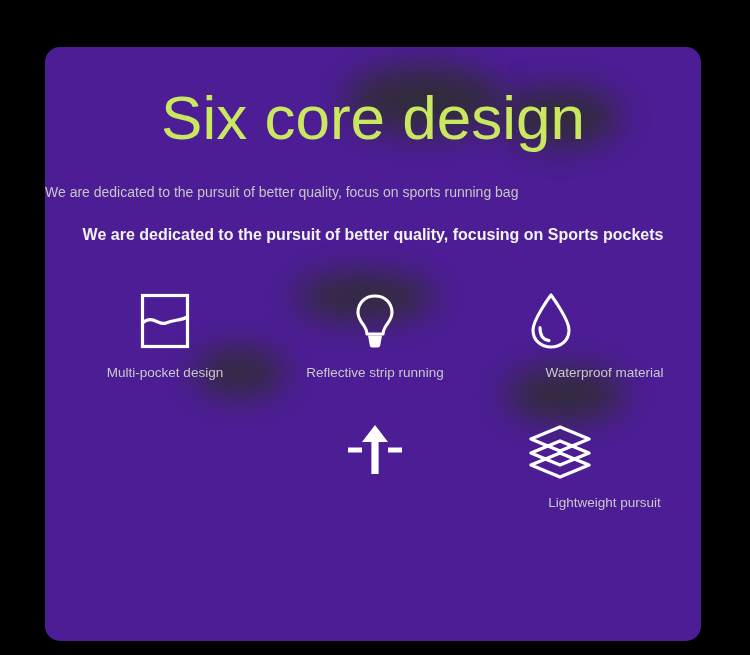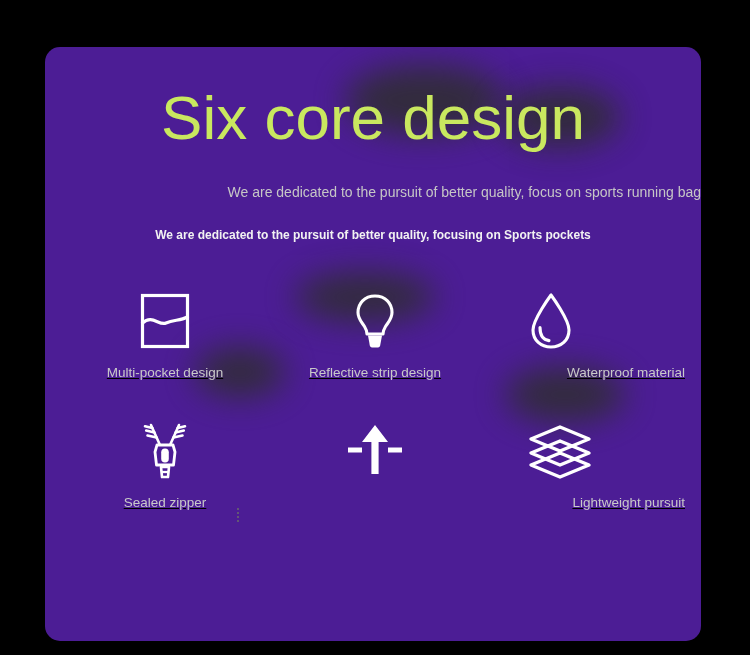--- a/index.html
+++ b/index.html
@@ -61,54 +61,53 @@
     font-size: 62px;
     line-height: 70px;
     font-weight: 400;
     letter-spacing: 0px;
     white-space: nowrap;
   }
   .subtitle {
     position: absolute;
     left: 0;
     top: 135px;
-    width: 656px;
-    text-align: right;
+    width: 584px;
+    text-align: left;
     color: #c6c6c6;
     font-size: 14px;
     line-height: 20px;
     font-weight: 400;
   }
   .subtitle-bold {
     position: absolute;
     left: 0;
     top: 177px;
     width: 656px;
     text-align: center;
     color: #f2f2f2;
-    font-size: 12px;
+    font-size: 16px;
     line-height: 22px;
     font-weight: 700;
   }
 
   
   .features {
     position: absolute;
     left: 0;
     top: 245px;
     width: 656px;
   }
   .feature-row {
     position: relative;
     height: 130px;
   }
   .feature {
     position: absolute;
     width: 200px;
-    text-decoration: underline;
   }
   .feature.col0 { left: 20px; }
   .feature.col1 { left: 230px; }
   .feature.col2 { left: 440px; }
 
   .feature-icon {
     display: block;
     margin: 0 auto;
     height: 58px;
   }
@@ -117,21 +116,21 @@
 
   .feature-label {
     margin-top: 14px;
     color: #c9c9c9;
     font-size: 13.5px;
     line-height: 17px;
     font-weight: 400;
     text-align: center;
   }
   .feature.left-label .feature-label {
-    text-align: right;
+    text-align: center;
     padding-left: 39px;
   }
 
   
   .zip-artifact {
     position: absolute;
     left: 172px;
     top: 86px;
     width: 2px;
     height: 14px;
@@ -171,59 +170,35 @@
 
         <div class="feature col1">
           <svg class="feature-icon" width="44" height="58" viewBox="0 0 44 58">
             <path d="M22 4 C 32.5 4, 39 11.5, 39 20.5 C 39 27, 35 30.5, 32.5 34.5
                      C 30.8 37.2, 30.2 39.6, 30 42 L 14 42
                      C 13.8 39.6, 13.2 37.2, 11.5 34.5
                      C 9 30.5, 5 27, 5 20.5 C 5 11.5, 11.5 4, 22 4 Z" fill="none" stroke="#ffffff" stroke-width="3.1" stroke-linejoin="round"></path>
             <path d="M15 43.5 L29 43.5 L27.2 53.5 C 27 54.6, 26.2 55.4, 25 55.4
                      L19 55.4 C 17.8 55.4, 17 54.6, 16.8 53.5 Z" fill="#ffffff"></path>
           </svg>
-          <div class="feature-label">Reflective strip design</div>
+          <div class="feature-label">Reflective strip running</div>
         </div>
 
         <div class="feature col2 left-label">
           <svg class="feature-icon" width="48" height="58" viewBox="0 0 48 58">
             <path d="M24 3 C 24 3, 6 27.5, 6 38 C 6 48.5, 14 55, 24 55
                      C 34 55, 42 48.5, 42 38 C 42 27.5, 24 3, 24 3 Z" fill="none" stroke="#ffffff" stroke-width="3.1" stroke-linejoin="round"></path>
             <path d="M13 35.5 C 13 43.5, 16.5 47.8, 22 48.6" fill="none" stroke="#ffffff" stroke-width="3.1" stroke-linecap="round"></path>
           </svg>
           <div class="feature-label">Waterproof material</div>
         </div>
       </div>
 
       <div class="feature-row">
 
-        <div class="feature col0">
-          <svg class="feature-icon" width="56" height="58" viewBox="0 0 56 58">
-            <g fill="none" stroke="#ffffff" stroke-width="2.6" stroke-linecap="round">
-
-              <path d="M22.5 22 L14 3"></path>
-              <path d="M19.6 15.5 L10.5 13.5"></path>
-              <path d="M17.4 10.6 L9.2 8.6"></path>
-              <path d="M15.3 6 L8 4.2"></path>
-
-              <path d="M33.5 22 L42 3"></path>
-              <path d="M36.4 15.5 L45.5 13.5"></path>
-              <path d="M38.6 10.6 L46.8 8.6"></path>
-              <path d="M40.7 6 L48 4.2"></path>
-            </g>
-
-            <path d="M20 23 L36 23 L38 30 L36.5 43 L19.5 43 L18 30 Z" fill="none" stroke="#ffffff" stroke-width="2.8" stroke-linejoin="round"></path>
-            <rect x="24.2" y="26.5" width="7.6" height="14" rx="3.8" fill="#ffffff"></rect>
-
-            <path d="M24 45 L32 45 L31 55 L25 55 Z" fill="none" stroke="#ffffff" stroke-width="2.6" stroke-linejoin="round"></path>
-            <path d="M24.4 50 L31.6 50" stroke="#ffffff" stroke-width="2.3"></path>
-          </svg>
-          <div class="feature-label">Sealed zipper</div>
-          <div class="zip-artifact"></div>
-        </div>
 
         <div class="feature col1">
           <svg class="feature-icon" width="60" height="58" viewBox="0 0 60 58">
             <path d="M30 3 L43 20 L33.6 20 L33.6 52 L26.4 52 L26.4 20 L17 20 Z" fill="#ffffff"></path>
             <rect x="3" y="25.5" width="14" height="5" fill="#ffffff"></rect>
             <rect x="43" y="25.5" width="14" height="5" fill="#ffffff"></rect>
           </svg>
         </div>
 
         <div class="feature col2 left-label">

